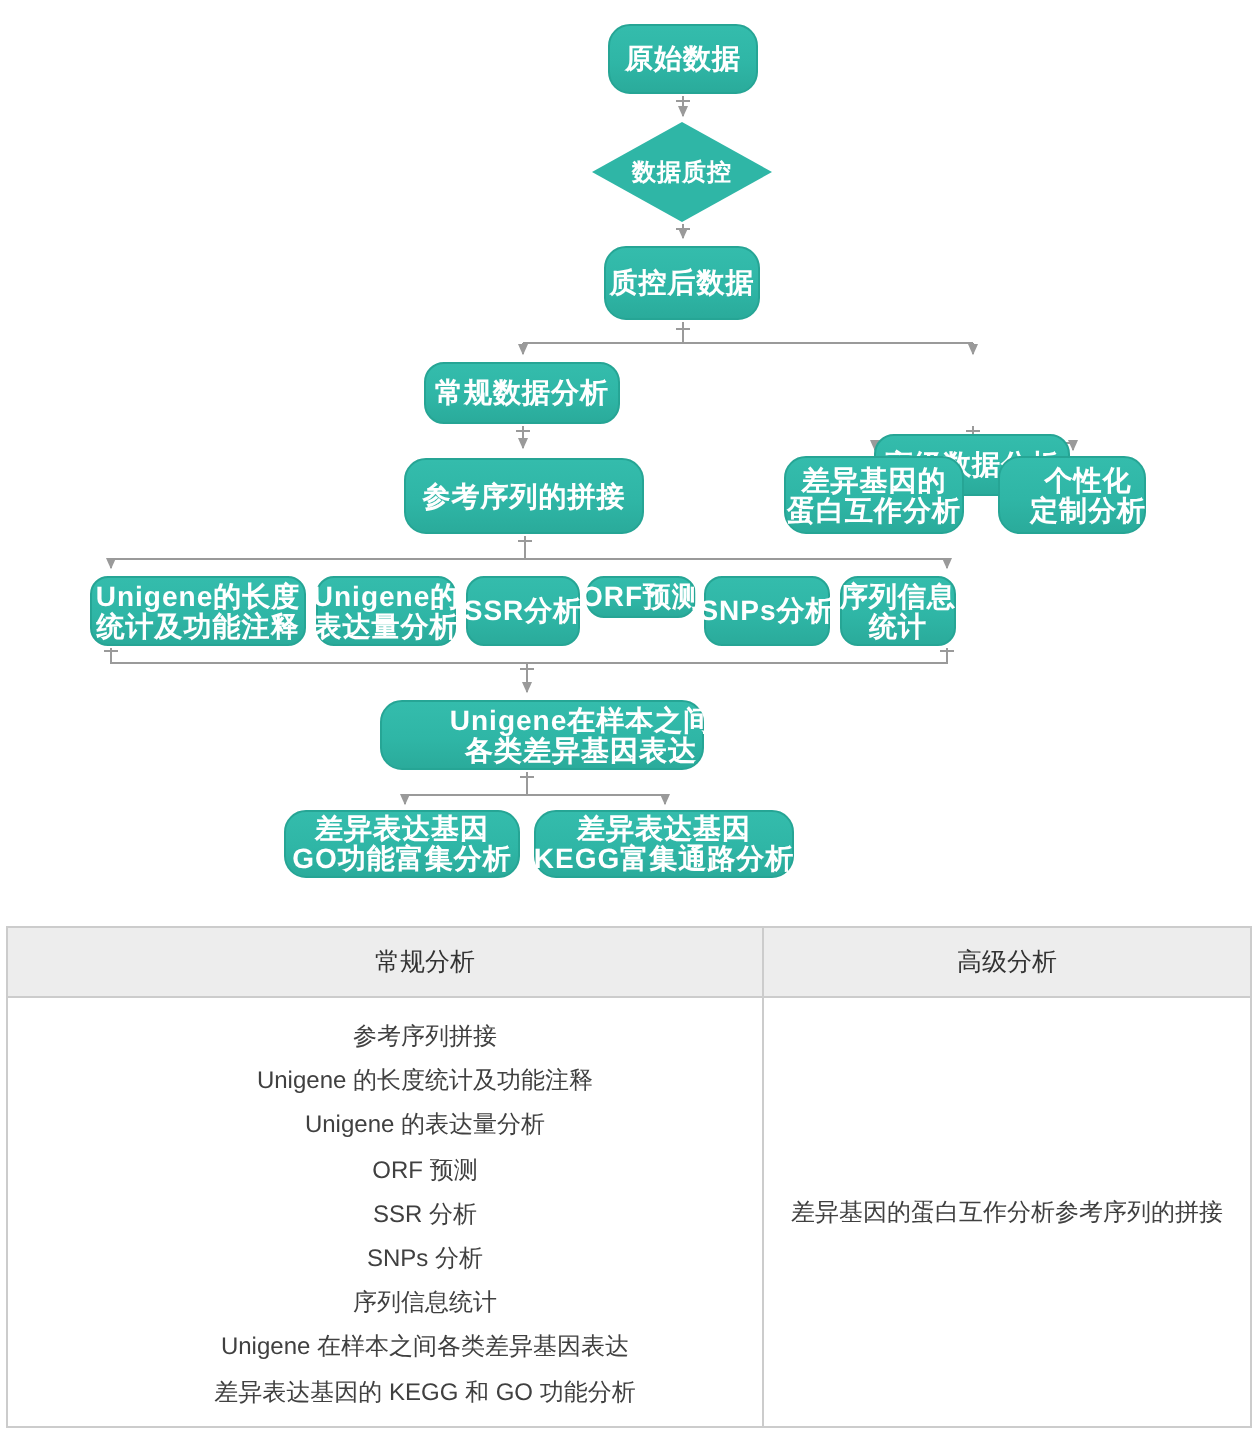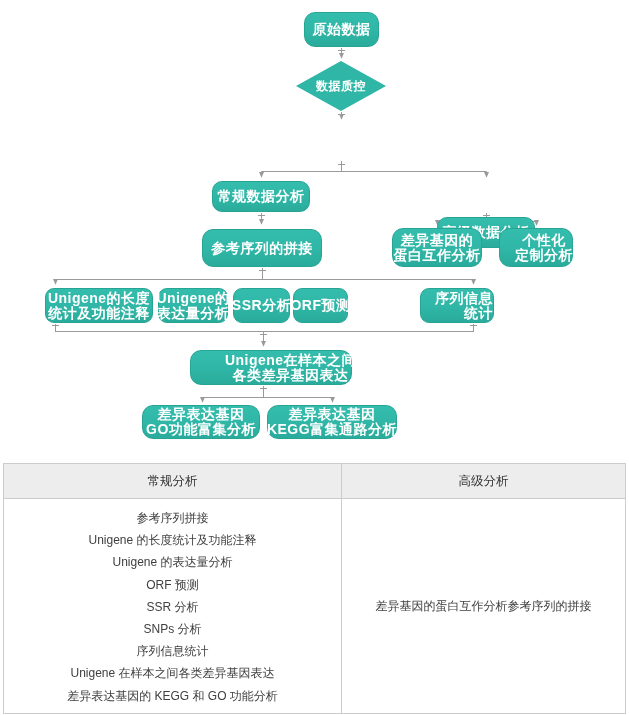--- a/index.html
+++ b/index.html
@@ -55,21 +55,21 @@
     border-radius:0;
   }
   
   .summary{
     margin:3px;
     width:623px;
     border:1px solid var(--table-border);
     color:var(--body-text);
     font-size:12px;
   }
-  .t-row{display:flex;}
+  .t-row{display:flex;padding-left:40px;}
   .t-header{height:35px;background:var(--header-bg);border-bottom:1px solid var(--table-border);}
   .t-header .t-cell{display:flex;align-items:center;justify-content:center;font-size:12.5px;color:#333;}
   .t-cell{min-height:100%;}
   .t-cell.left{width:338px;border-right:1px solid var(--table-border);}
   .t-cell.right{flex:1;}
   .t-body{height:214px;}
   .t-body .t-cell.left{padding-top:8px;text-align:center;}
   .t-body .t-cell.right{display:flex;flex-direction:row;align-items:center;justify-content:center;text-align:center;}
   .t-line{line-height:22.2px;white-space:nowrap;}
 </style>
@@ -128,20 +128,23 @@
   </svg>
 
   <div class="node" style="left:304px;top:12px;width:75px;height:35px;">
     <span class="ln">原始数据</span>
   </div>
 
   <div class="diamond" style="left:296px;top:61px;width:90px;height:50px;">
     <span class="ln">数据质控</span>
   </div>
 
+  <div class="node" style="left:302px;top:123px;width:78px;height:37px;">
+    <span class="ln">质控后数据</span>
+  </div>
 
   <div class="node" style="left:212px;top:181px;width:98px;height:31px;border-radius:10px;">
     <span class="ln">常规数据分析</span>
   </div>
 
   <div class="node" style="left:437px;top:181px;width:98px;height:31px;border-radius:10px;margin-top:36px;">
     <span class="ln">高级数据分析</span>
   </div>
 
   <div class="node" style="left:202px;top:229px;width:120px;height:38px;">
@@ -165,26 +168,29 @@
 
   <div class="node small" style="left:158px;top:288px;width:70px;height:35px;">
     <span class="ln">Unigene的</span>
     <span class="ln">表达量分析</span>
   </div>
 
   <div class="node small" style="left:233px;top:288px;width:57px;height:35px;">
     <span class="ln">SSR分析</span>
   </div>
 
-  <div class="node small" style="left:293px;top:288px;width:55px;height:35px;">
+  <div class="node small" style="left:293px;top:288px;width:55px;height:21px;">
     <span class="ln">ORF预测</span>
   </div>
 
-
-  <div class="node small" style="left:420px;top:288px;width:74px;height:35px;align-items:flex-end;">
+  <div class="node small" style="left:352px;top:288px;width:63px;height:35px;">
+    <span class="ln">SNPs分析</span>
+  </div>
+
+  <div class="node small" style="left:420px;top:288px;width:58px;height:35px;">
     <span class="ln">序列信息</span>
     <span class="ln">统计</span>
   </div>
 
   <div class="node" style="left:190px;top:350px;width:162px;height:35px;padding-left:39px;">
     <span class="ln">Unigene在样本之间</span>
     <span class="ln">各类差异基因表达</span>
   </div>
 
   <div class="node" style="left:142px;top:405px;width:118px;height:34px;">

